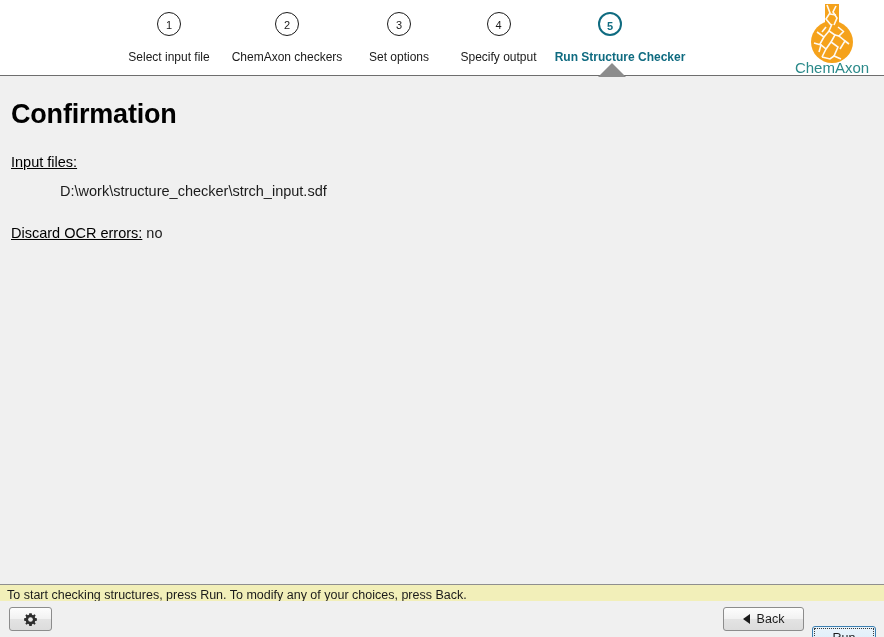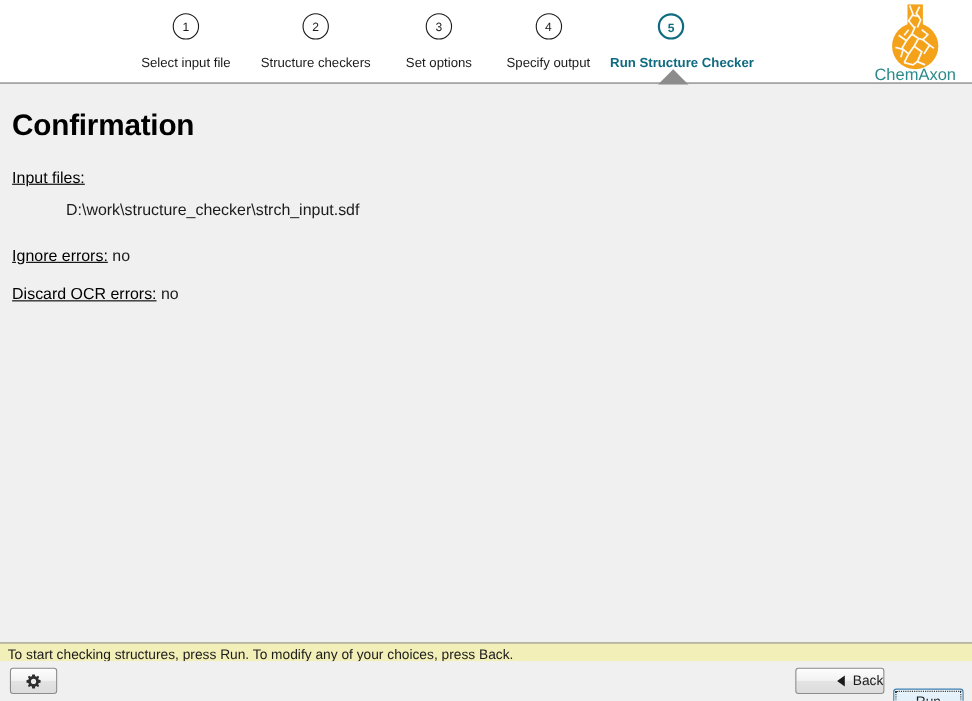--- a/index.html
+++ b/index.html
@@ -180,21 +180,20 @@
     display: flex;
     align-items: center;
     justify-content: center;
   }
   #back-button {
     left: 723px;
     top: 607px;
     width: 81px;
     height: 24px;
     line-height: 22px;
-    text-align: right;
   }
   #back-button .tri {
     display: inline-block;
     width: 0; height: 0;
     border-top: 5px solid transparent;
     border-bottom: 5px solid transparent;
     border-right: 7px solid #1b1b1b;
     vertical-align: middle;
     margin-right: 7px;
     position: relative;
@@ -224,21 +223,21 @@
 
   <div id="steps">
 
     <div class="step" style="width:118px">
       <div class="step-circle">1</div>
       <div class="step-label">Select input file</div>
     </div>
 
     <div class="step" style="width:118px">
       <div class="step-circle">2</div>
-      <div class="step-label">Structure checkers</div>
+      <div class="step-label">ChemAxon checkers</div>
     </div>
 
     <div class="step" style="width:106px">
       <div class="step-circle">3</div>
       <div class="step-label">Set options</div>
     </div>
 
     <div class="step" style="width:93px">
       <div class="step-circle">4</div>
       <div class="step-label">Specify output</div>
@@ -290,24 +289,20 @@
     <div id="input-files-block">
       <div class="summary-row" style="margin-bottom:0">
         <span class="lbl">Input files:</span>
       </div>
       <div class="file-line">D:\work\structure_checker\strch_input.sdf</div>
     </div>
 
 
 
 
-    <div class="summary-row">
-      <span class="lbl">Ignore errors:</span>
-      <span class="val">no</span>
-    </div>
 
     <div class="summary-row">
       <span class="lbl">Discard OCR errors:</span>
       <span class="val">no</span>
     </div>
 
   </div>
 </div>
 
 <div id="status-bar">

